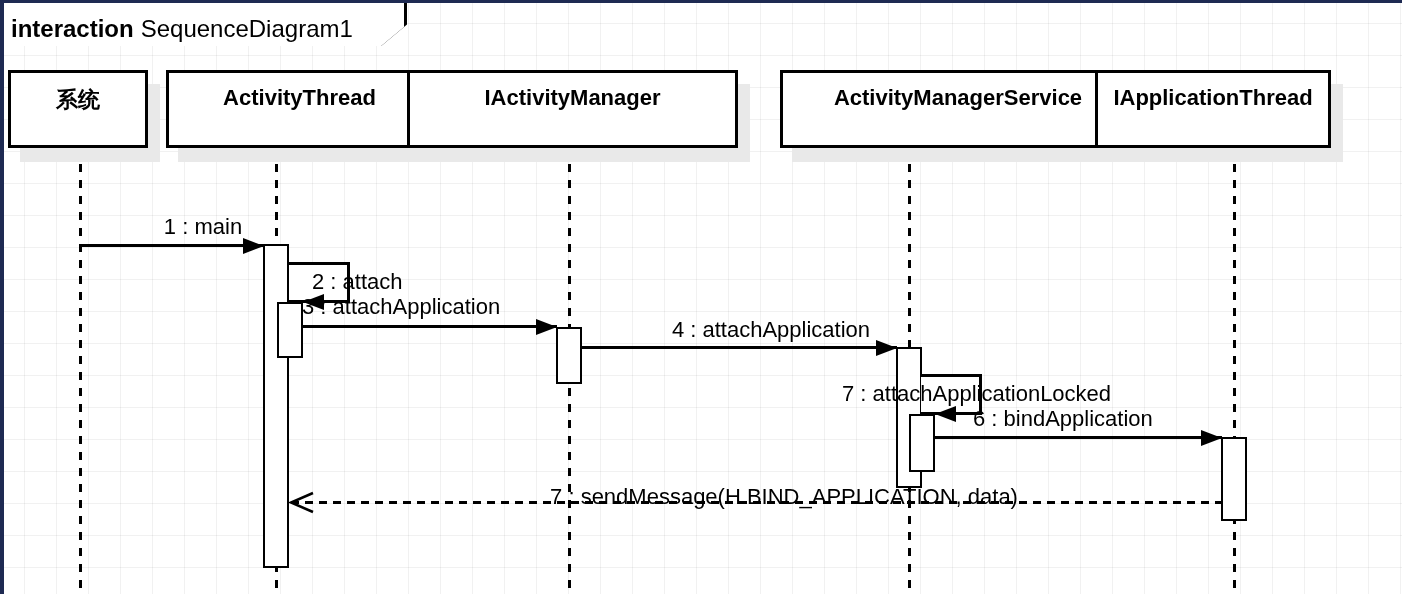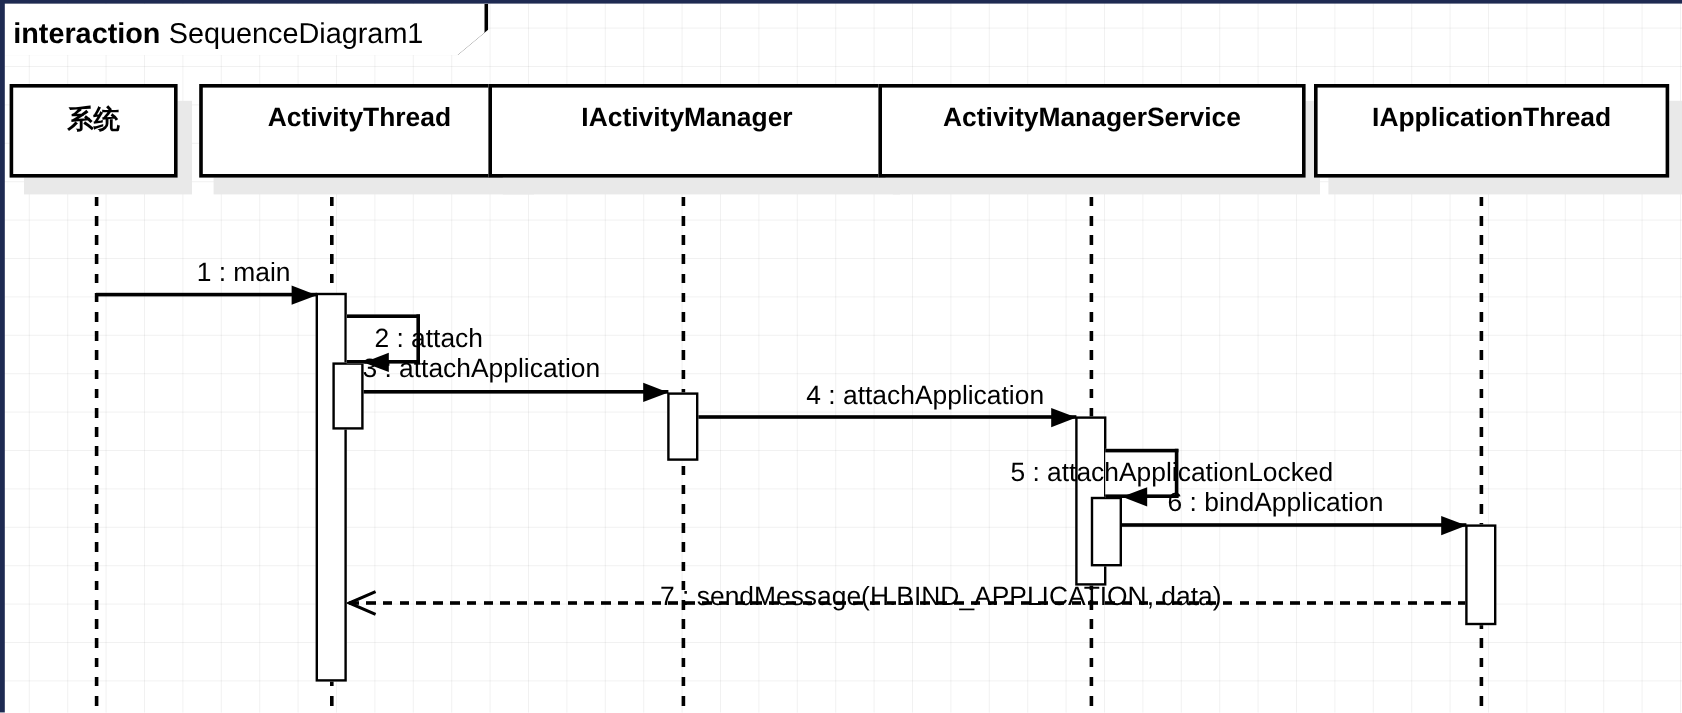--- a/index.html
+++ b/index.html
@@ -73,24 +73,24 @@
 
   <div class="head" style="left:8px;width:140px">
     <span>系统</span>
     </div>
   <div class="head" style="left:166px;width:267px">
     <span>ActivityThread</span>
     </div>
   <div class="head" style="left:407px;width:331px">
     <span>IActivityManager</span>
     </div>
-  <div class="head" style="left:732px;width:356px">
+  <div class="head" style="left:780px;width:356px">
     <span>ActivityManagerService</span>
     </div>
-  <div class="head" style="left:1095px;width:296px">
+  <div class="head" style="left:1095px;width:236px">
     <span>IApplicationThread</span>
     </div>
 
   <div class="act lv1" style="left:263px;top:244px;height:324px"></div>
   <div class="act lv2" style="left:277px;top:302px;height:56px"></div>
   <div class="act lv1" style="left:556px;top:327px;height:57px"></div>
   <div class="act lv1" style="left:896px;top:347px;height:141px"></div>
   <div class="act lv2" style="left:909px;top:414px;height:58px"></div>
   <div class="act lv1" style="left:1221px;top:437px;height:84px"></div>
 
@@ -105,21 +105,21 @@
   <div class="msg-line" style="left:303px;top:325px;width:254px"></div>
   <div class="arr-r" style="left:536px;top:319px"></div>
   <div class="msg-label" style="left:302px;top:294px">3 : attachApplication</div>
 
   <div class="msg-line" style="left:582px;top:346px;width:315px"></div>
   <div class="arr-r" style="left:876px;top:340px"></div>
   <div class="msg-label ctr" style="left:739px;top:317px">4 : attachApplication</div>
 
   <div class="loopbox" style="left:921px;top:374px;width:61px;height:41px"></div>
   <div class="arr-l" style="left:935px;top:406px"></div>
-  <div class="msg-label" style="left:842px;top:381px">5 : attachApplicationLocked</div>
+  <div class="msg-label" style="left:842px;top:381px">7 : attachApplicationLocked</div>
 
   <div class="msg-line" style="left:935px;top:436px;width:287px"></div>
   <div class="arr-r" style="left:1201px;top:430px"></div>
   <div class="msg-label" style="left:973px;top:406px">6 : bindApplication</div>
 
   <div class="msg-line-dashed" style="left:291px;top:501px;width:930px"></div>
   <svg class="arr-open" style="left:289px;top:491px" width="25" height="23" viewBox="0 0 25 23">
     <path d="M24 2 L2 11.5 L24 21" fill="none" stroke="#000" stroke-width="2.6"></path>
   </svg>
   <div class="msg-label ctr" style="left:752px;top:484px">7 : sendMessage(H.BIND_APPLICATION, data)</div>

